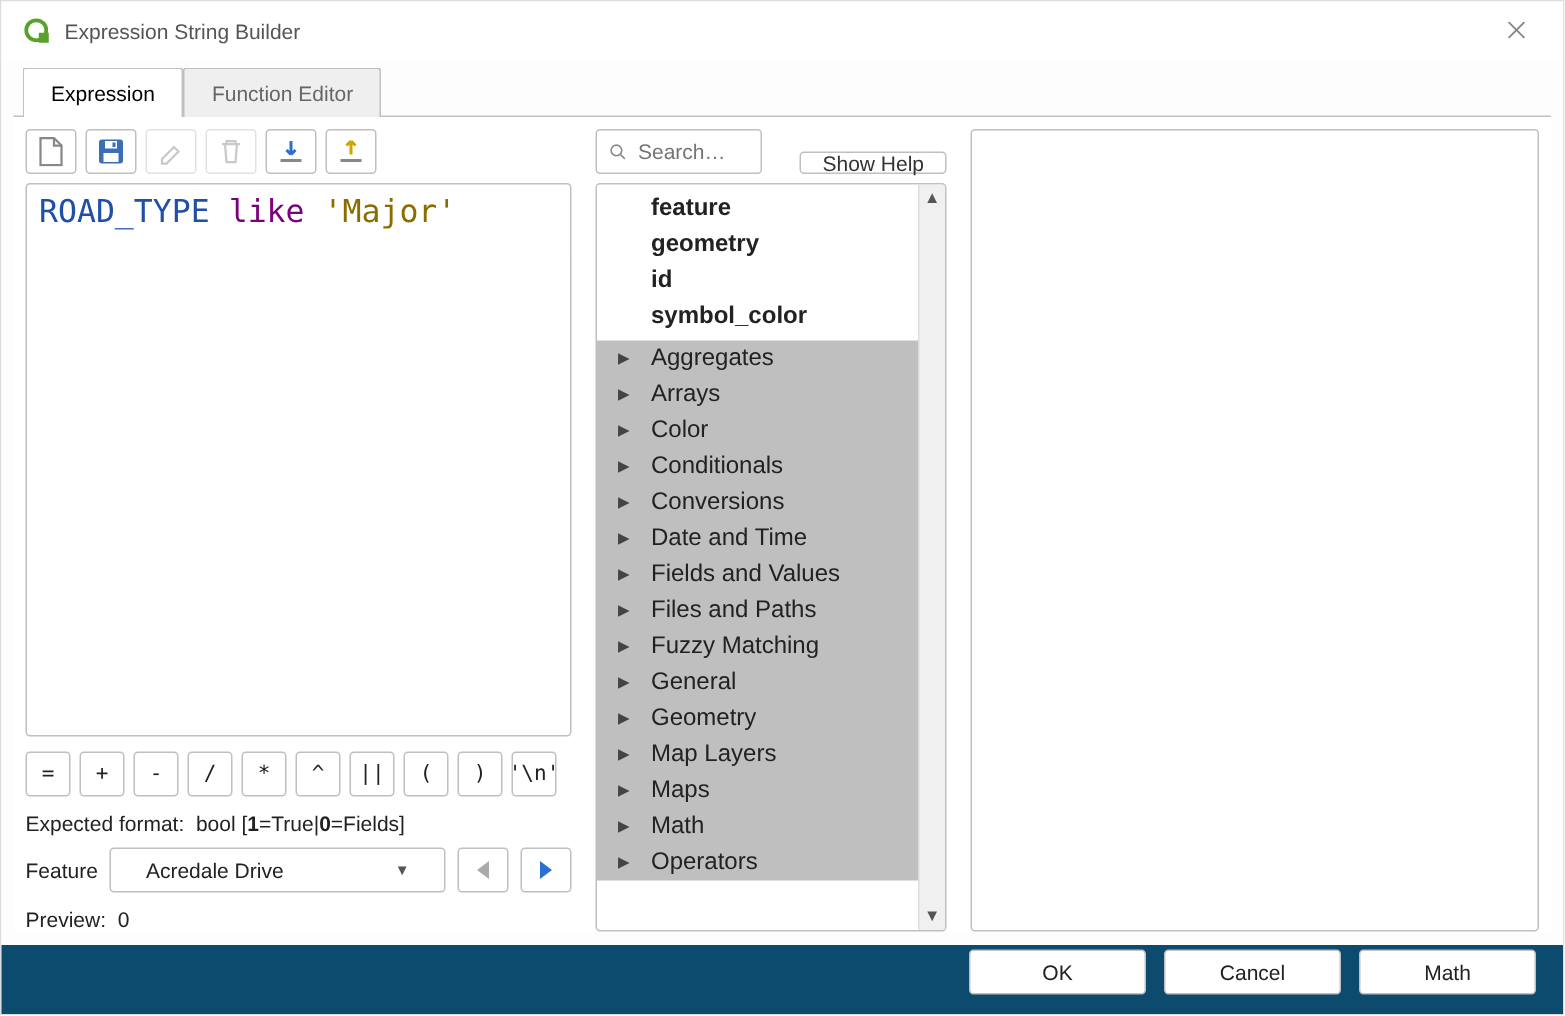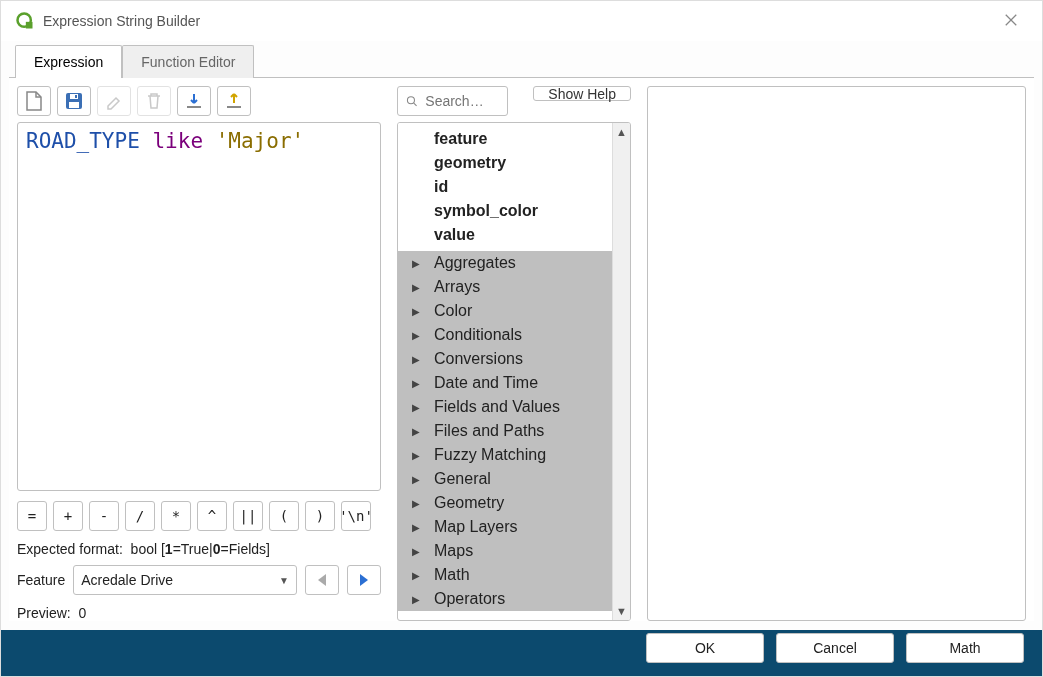--- a/index.html
+++ b/index.html
@@ -46,33 +46,33 @@
     font-family:Consolas,monospace; font-size:14px;
   }
 
   .info { margin-top:10px; font-size:14px; color:#222; }
   .info .bold { font-weight:bold; }
 
   .featrow { display:flex; align-items:center; gap:8px; margin-top:8px; }
   .featrow label { font-size:14px; }
   .combo {
     flex:1; height:30px; border:1px solid #c0c0c0; border-radius:3px; background:#fff;
-    display:flex; align-items:center; padding:0 7px; justify-content:space-between; cursor:pointer;
+    display:flex; align-items:center; padding:0 23px; justify-content:space-between; cursor:pointer;
   }
   .combo .arrow { font-size:10px; color:#555; }
   .navbtn {
     width:34px; height:30px; border:1px solid #c0c0c0; border-radius:3px; background:#fff;
     display:flex; align-items:center; justify-content:center; cursor:pointer; font-size:16px; color:#888;
   }
   .navbtn.active { color:#2b6fd3; }
 
   .preview { margin-top:10px; font-size:14px; }
 
   .midcol { width:250px; display:flex; flex-direction:column; padding:0 8px; }
-  .searchrow { display:flex; gap:25px; margin-bottom:6px; }
+  .searchrow { display:flex; gap:25px; margin-bottom:6px;align-items:flex-end; }
   .search {
     flex:1; height:30px; border:1px solid #c0c0c0; border-radius:3px; background:#fff;
     display:flex; align-items:center; padding:0 8px; color:#888; gap:6px;
   }
   .search input { border:none; outline:none; width:100%; font-size:14px; color:#333; background:transparent; }
   .showhelp {
     height:15px; padding:0 14px; border:1px solid #c0c0c0; border-radius:3px; background:#fff;
     display:flex; align-items:center; justify-content:center; cursor:pointer; font-size:14px; color:#333;
   }
   .tree {
@@ -223,21 +223,20 @@
           </div>
           <div class="showhelp">Show Help</div>
         </div>
         <div class="tree">
           <div class="tree-inner">
             <div class="leaf-zone" id="leaf-zone">
                 <div class="leaf">feature</div>
                 <div class="leaf">geometry</div>
                 <div class="leaf">id</div>
                 <div class="leaf">symbol_color</div>
-                <div class="leaf">value</div>
               </div>
             <div class="cat-zone" id="cat-zone">
                 <div class="cat">
                   <span class="tri">▶</span>
                   <span>Aggregates</span>
                 </div>
                 <div class="cat">
                   <span class="tri">▶</span>
                   <span>Arrays</span>
                 </div>

